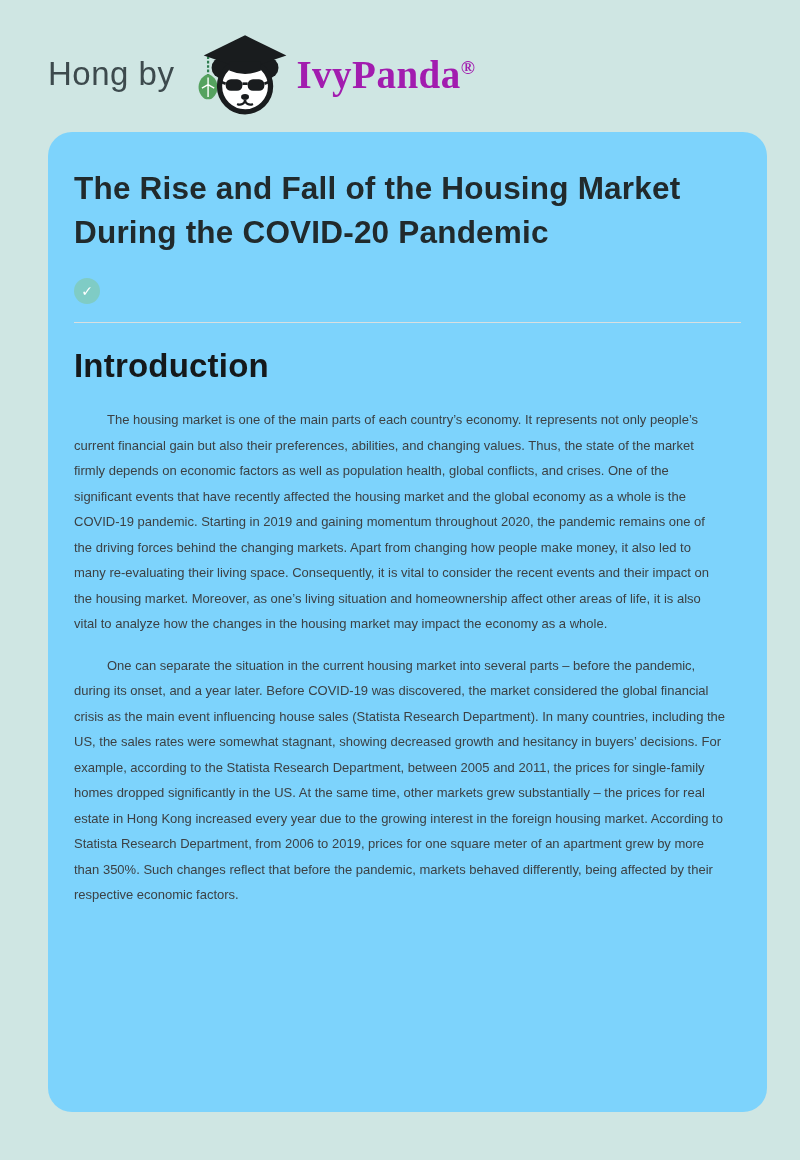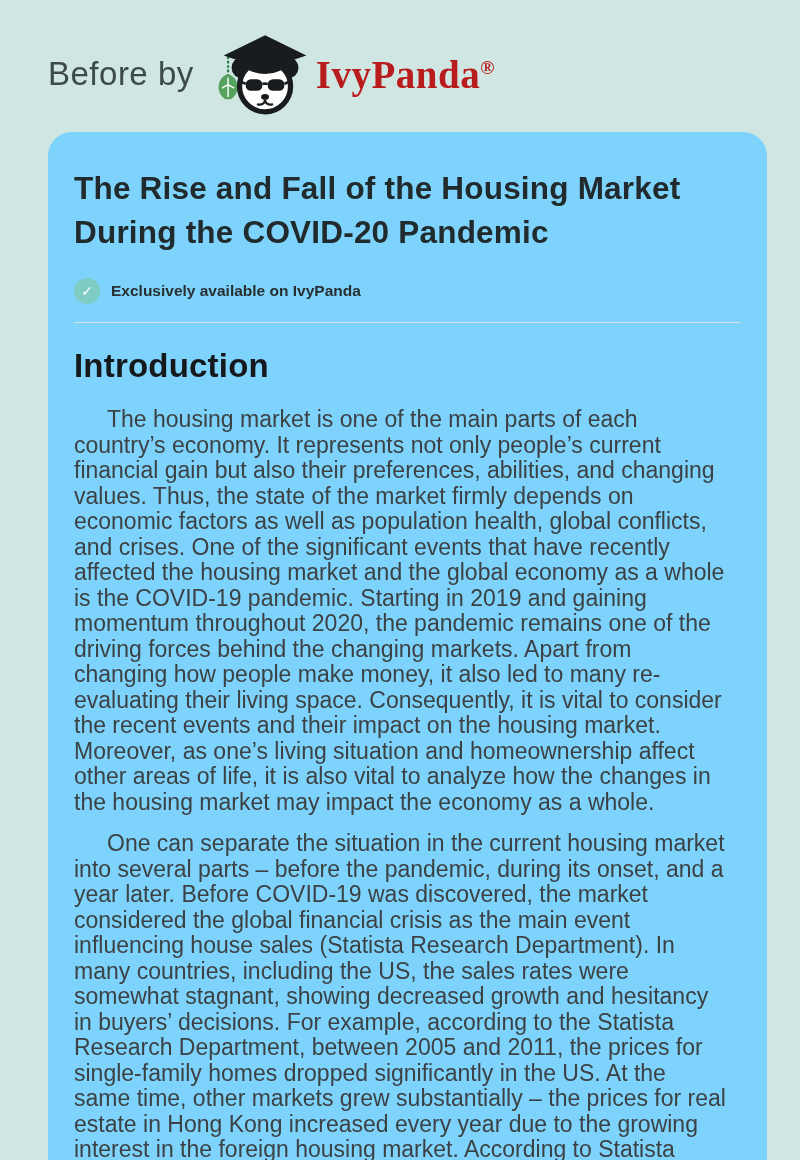--- a/index.html
+++ b/index.html
@@ -26,21 +26,21 @@
   .logo {
     width: 100px;
     height: 88px;
     margin: 0 8px 0 14px;
     flex: 0 0 auto;
   }
   .brand {
     font-family: "Liberation Serif", "DejaVu Serif", serif;
     font-size: 39px;
     font-weight: 700;
-    color: #b91c1c;
+    color: #a21caf;
     letter-spacing: 0.5px;
   }
   .brand sup {
     font-size: 19px;
     font-weight: 700;
     vertical-align: super;
     line-height: 0;
   }
   .card {
     background: #7dd3fc;
@@ -87,33 +87,33 @@
     margin: 0 0 24px 0;
   }
   .section-heading {
     font-size: 33px;
     font-weight: 700;
     color: #15191b;
     margin: 0 0 22px 0;
     letter-spacing: 0.2px;
   }
   .body-paragraph {
-    font-size: 23px;
+    font-size: 13px;
     line-height: 25.5px;
     color: #3c4144;
     text-indent: 33px;
     margin: 0 0 16px 0;
     max-width: 652px;
   }
 </style>
 </head>
 <body>
 
 <div class="header">
-  <span class="essay-by">Before by</span>
+  <span class="essay-by">Hong by</span>
   <svg class="logo" viewBox="0 0 110 100" aria-hidden="true">
 
     <line x1="21" y1="30" x2="21" y2="54" stroke="#2e7d4f" stroke-width="2.5" stroke-dasharray="3,2"></line>
 
     <path d="M21 50 C 9 54, 6 70, 17 78 C 19 79, 23 79, 25 78 C 36 70, 33 54, 21 50 Z" fill="#55a25f"></path>
     <path d="M21 54 L21 76 M21 62 L14 66 M21 62 L28 66" stroke="#ffffff" stroke-width="1.6" fill="none"></path>
 
     <circle cx="37" cy="43" r="12" fill="#191c1e"></circle>
     <circle cx="89" cy="43" r="12" fill="#191c1e"></circle>
 
@@ -135,21 +135,20 @@
 </div>
 
 <div class="card">
   <h1 class="article-title">
     <div>The Rise and Fall of the Housing Market</div>
     <div>During the COVID-20 Pandemic</div>
   </h1>
 
   <div class="badge-row">
     <span class="badge-circle">✓</span>
-    <span class="badge-label">Exclusively available on IvyPanda</span>
   </div>
 
   <hr class="divider">
 
   <h2 class="section-heading">Introduction</h2>
 
   <p class="body-paragraph">The housing market is one of the main parts of each country’s economy. It represents not only people’s current financial gain but also their preferences, abilities, and changing values. Thus, the state of the market firmly depends on economic factors as well as population health, global conflicts, and crises. One of the significant events that have recently affected the housing market and the global economy as a whole is the COVID-19 pandemic. Starting in 2019 and gaining momentum throughout 2020, the pandemic remains one of the driving forces behind the changing markets. Apart from changing how people make money, it also led to many re-evaluating their living space. Consequently, it is vital to consider the recent events and their impact on the housing market. Moreover, as one’s living situation and homeownership affect other areas of life, it is also vital to analyze how the changes in the housing market may impact the economy as a whole.</p>
 
   <p class="body-paragraph">One can separate the situation in the current housing market into several parts – before the pandemic, during its onset, and a year later. Before COVID-19 was discovered, the market considered the global financial crisis as the main event influencing house sales (Statista Research Department). In many countries, including the US, the sales rates were somewhat stagnant, showing decreased growth and hesitancy in buyers’ decisions. For example, according to the Statista Research Department, between 2005 and 2011, the prices for single-family homes dropped significantly in the US. At the same time, other markets grew substantially – the prices for real estate in Hong Kong increased every year due to the growing interest in the foreign housing market. According to Statista Research Department, from 2006 to 2019, prices for one square meter of an apartment grew by more than 350%. Such changes reflect that before the pandemic, markets behaved differently, being affected by their respective economic factors.</p>
 </div>

